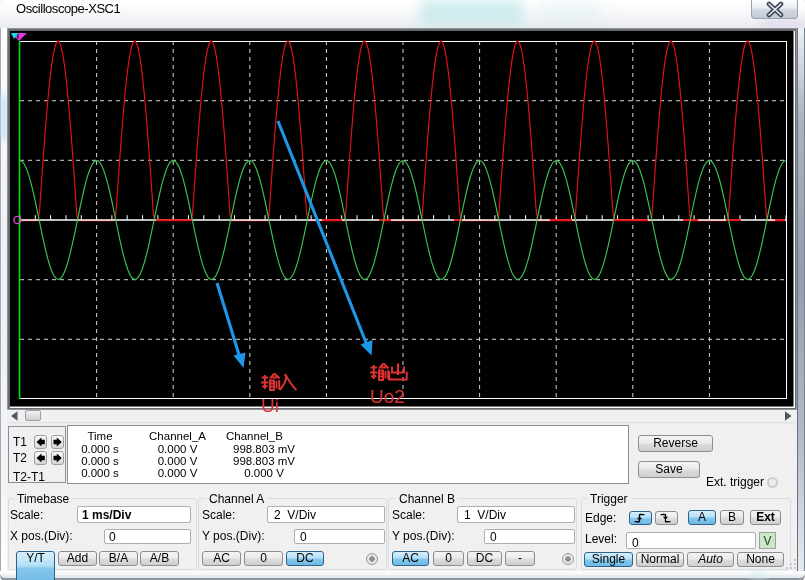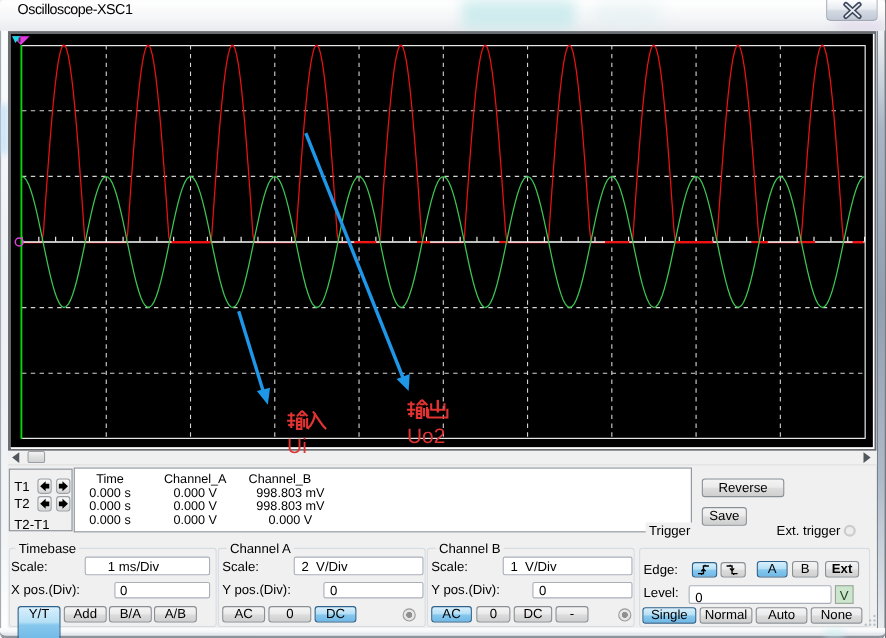--- a/index.html
+++ b/index.html
@@ -195,28 +195,28 @@
 <div class="lbl" style="left:68px;top:443px;width:64px;text-align:center;font-size:11.5px;">0.000 s</div>
 <div class="lbl" style="left:140px;top:443px;width:75px;text-align:center;font-size:11.5px;">0.000 V</div>
 <div class="lbl" style="left:226px;top:443px;width:76px;text-align:center;font-size:11.5px;">998.803 mV</div>
 <div class="lbl" style="left:68px;top:455px;width:64px;text-align:center;font-size:11.5px;">0.000 s</div>
 <div class="lbl" style="left:140px;top:455px;width:75px;text-align:center;font-size:11.5px;">0.000 V</div>
 <div class="lbl" style="left:226px;top:455px;width:76px;text-align:center;font-size:11.5px;">998.803 mV</div>
 <div class="lbl" style="left:68px;top:467px;width:64px;text-align:center;font-size:11.5px;">0.000 s</div>
 <div class="lbl" style="left:140px;top:467px;width:75px;text-align:center;font-size:11.5px;">0.000 V</div>
 <div class="lbl" style="left:226px;top:467px;width:76px;text-align:center;font-size:11.5px;">0.000 V</div>
 <div class="btn" style="left:638px;top:435px;width:75px;height:17px;line-height:15px;">Reverse</div>
-<div class="btn" style="left:638px;top:461px;width:41px;height:17px;line-height:15px;">Save</div>
+<div class="btn" style="left:638px;top:461px;width:62px;height:17px;line-height:15px;">Save</div>
 <div class="lbl" style="left:706px;top:475px;">Ext. trigger</div>
 <div class="abs" style="left:767px;top:477px;width:11px;height:11px;border-radius:50%;border:2px solid #cccccc;background:#ededed;"></div>
 
 <div class="grp" style="left:8px;top:498px;width:189px;height:72px;"></div>
 <div class="grplbl" style="left:14px;top:492px;">Timebase</div>
 <div class="lbl" style="left:10px;top:508px;">Scale:</div>
-<div class="field" style="left:77px;top:506px;width:114px;height:17px;padding:1px 0 0 20px;">1 ms/Div</div>
+<div class="field" style="left:77px;top:506px;width:114px;height:17px;padding:1px 0 0 4px;font-weight:bold;">1 ms/Div</div>
 <div class="lbl" style="left:10px;top:529px;">X pos.(Div):</div>
 <div class="field" style="left:104px;top:529px;width:87px;height:15px;padding:0 0 0 4px;">0</div>
 <div class="btn sel" style="left:16px;top:551px;width:39px;height:32px;line-height:13px;">Y/T</div>
 <div class="btn" style="left:58px;top:551px;width:39px;height:15px;line-height:13px;">Add</div>
 <div class="btn" style="left:99px;top:551px;width:39px;height:15px;line-height:13px;">B/A</div>
 <div class="btn" style="left:140px;top:551px;width:39px;height:15px;line-height:13px;">A/B</div>
 
 <div class="grp" style="left:198px;top:498px;width:189px;height:72px;"></div>
 <div class="grplbl" style="left:206px;top:492px;">Channel A</div>
 <div class="lbl" style="left:202px;top:508px;">Scale:</div>
@@ -234,37 +234,37 @@
 <div class="field" style="left:457px;top:506px;width:118px;height:17px;padding:1px 0 0 6px;">1&nbsp; V/Div</div>
 <div class="lbl" style="left:392px;top:529px;">Y pos.(Div):</div>
 <div class="field" style="left:484px;top:529px;width:91px;height:15px;padding:0 0 0 5px;">0</div>
 <div class="btn sel" style="left:392px;top:551px;width:37px;height:15px;line-height:13px;">AC</div>
 <div class="btn" style="left:433px;top:551px;width:31px;height:15px;line-height:13px;">0</div>
 <div class="btn" style="left:467px;top:551px;width:35px;height:15px;line-height:13px;">DC</div>
 <div class="btn" style="left:505px;top:551px;width:30px;height:15px;line-height:13px;">-</div>
 <div class="abs" style="left:562px;top:553px;width:12px;height:12px;border-radius:50%;border:1px solid #9a9a9a;background:radial-gradient(circle at 50% 50%, #8f8f8f 0 2.5px, #e6e6e6 3px);"></div>
 
 <div class="grp" style="left:581px;top:498px;width:210px;height:72px;"></div>
-<div class="grplbl" style="left:587px;top:475px;">Trigger</div>
+<div class="grplbl" style="left:587px;top:492px;">Trigger</div>
 <div class="lbl" style="left:585px;top:511px;">Edge:</div>
 <div class="btn sel" style="left:629px;top:511px;width:23px;height:14px;"><svg width="21" height="12">
       <path d="M4.5 9.5 H9.5 V2.5 H14.5 M7.6 7.3 L9.5 5.2 L11.4 7.3 M7.8 9.5 L7.8 10.8 M11 2.5 L11 1.4" stroke="#000" stroke-width="1.25" fill="none"></path>
     </svg></div>
 <div class="btn" style="left:655px;top:511px;width:23px;height:14px;"><svg width="21" height="12">
       <path d="M4.5 2.5 H9.5 V9.5 H14.5 M7.6 4.7 L9.5 6.8 L11.4 4.7 M7.8 2.5 L7.8 1.4 M11 9.5 L11 10.8" stroke="#000" stroke-width="1.25" fill="none"></path>
     </svg></div>
 <div class="btn sel" style="left:688px;top:510px;width:28px;height:15px;line-height:13px;">A</div>
 <div class="btn" style="left:720px;top:510px;width:24px;height:15px;line-height:13px;">B</div>
 <div class="btn" style="left:750px;top:510px;width:31px;height:15px;line-height:13px;font-weight:bold;">Ext</div>
 <div class="lbl" style="left:585px;top:532px;">Level:</div>
 <div class="field" style="left:626px;top:532px;width:130px;height:17px;padding:3px 0 0 5px;">0</div>
 <div class="abs" style="left:759px;top:532px;width:17px;height:17px;background:#cbe6cc;border:1px solid #9aa59a;font-size:12px;color:#254525;text-align:center;line-height:16px;">V</div>
 <div class="btn sel" style="left:584px;top:552px;width:49px;height:15px;line-height:13px;">Single</div>
 <div class="btn" style="left:636px;top:552px;width:48px;height:15px;line-height:13px;">Normal</div>
-<div class="btn" style="left:687px;top:552px;width:47px;height:15px;line-height:13px;">Auto</div>
+<div class="btn" style="left:687px;top:552px;width:47px;height:15px;line-height:13px;font-style:italic;">Auto</div>
 <div class="btn" style="left:737px;top:552px;width:47px;height:15px;line-height:13px;">None</div>
 <svg class="abs" style="left:784px;top:557px;" width="14" height="15">
 <g fill="#b9c0c8">
       <circle cx="11" cy="3" r="1.1"></circle>
       <circle cx="7" cy="7" r="1.1"></circle>
       <circle cx="11" cy="7" r="1.1"></circle>
       <circle cx="3" cy="11" r="1.1"></circle>
       <circle cx="7" cy="11" r="1.1"></circle>
       <circle cx="11" cy="11" r="1.1"></circle>
     </g>

